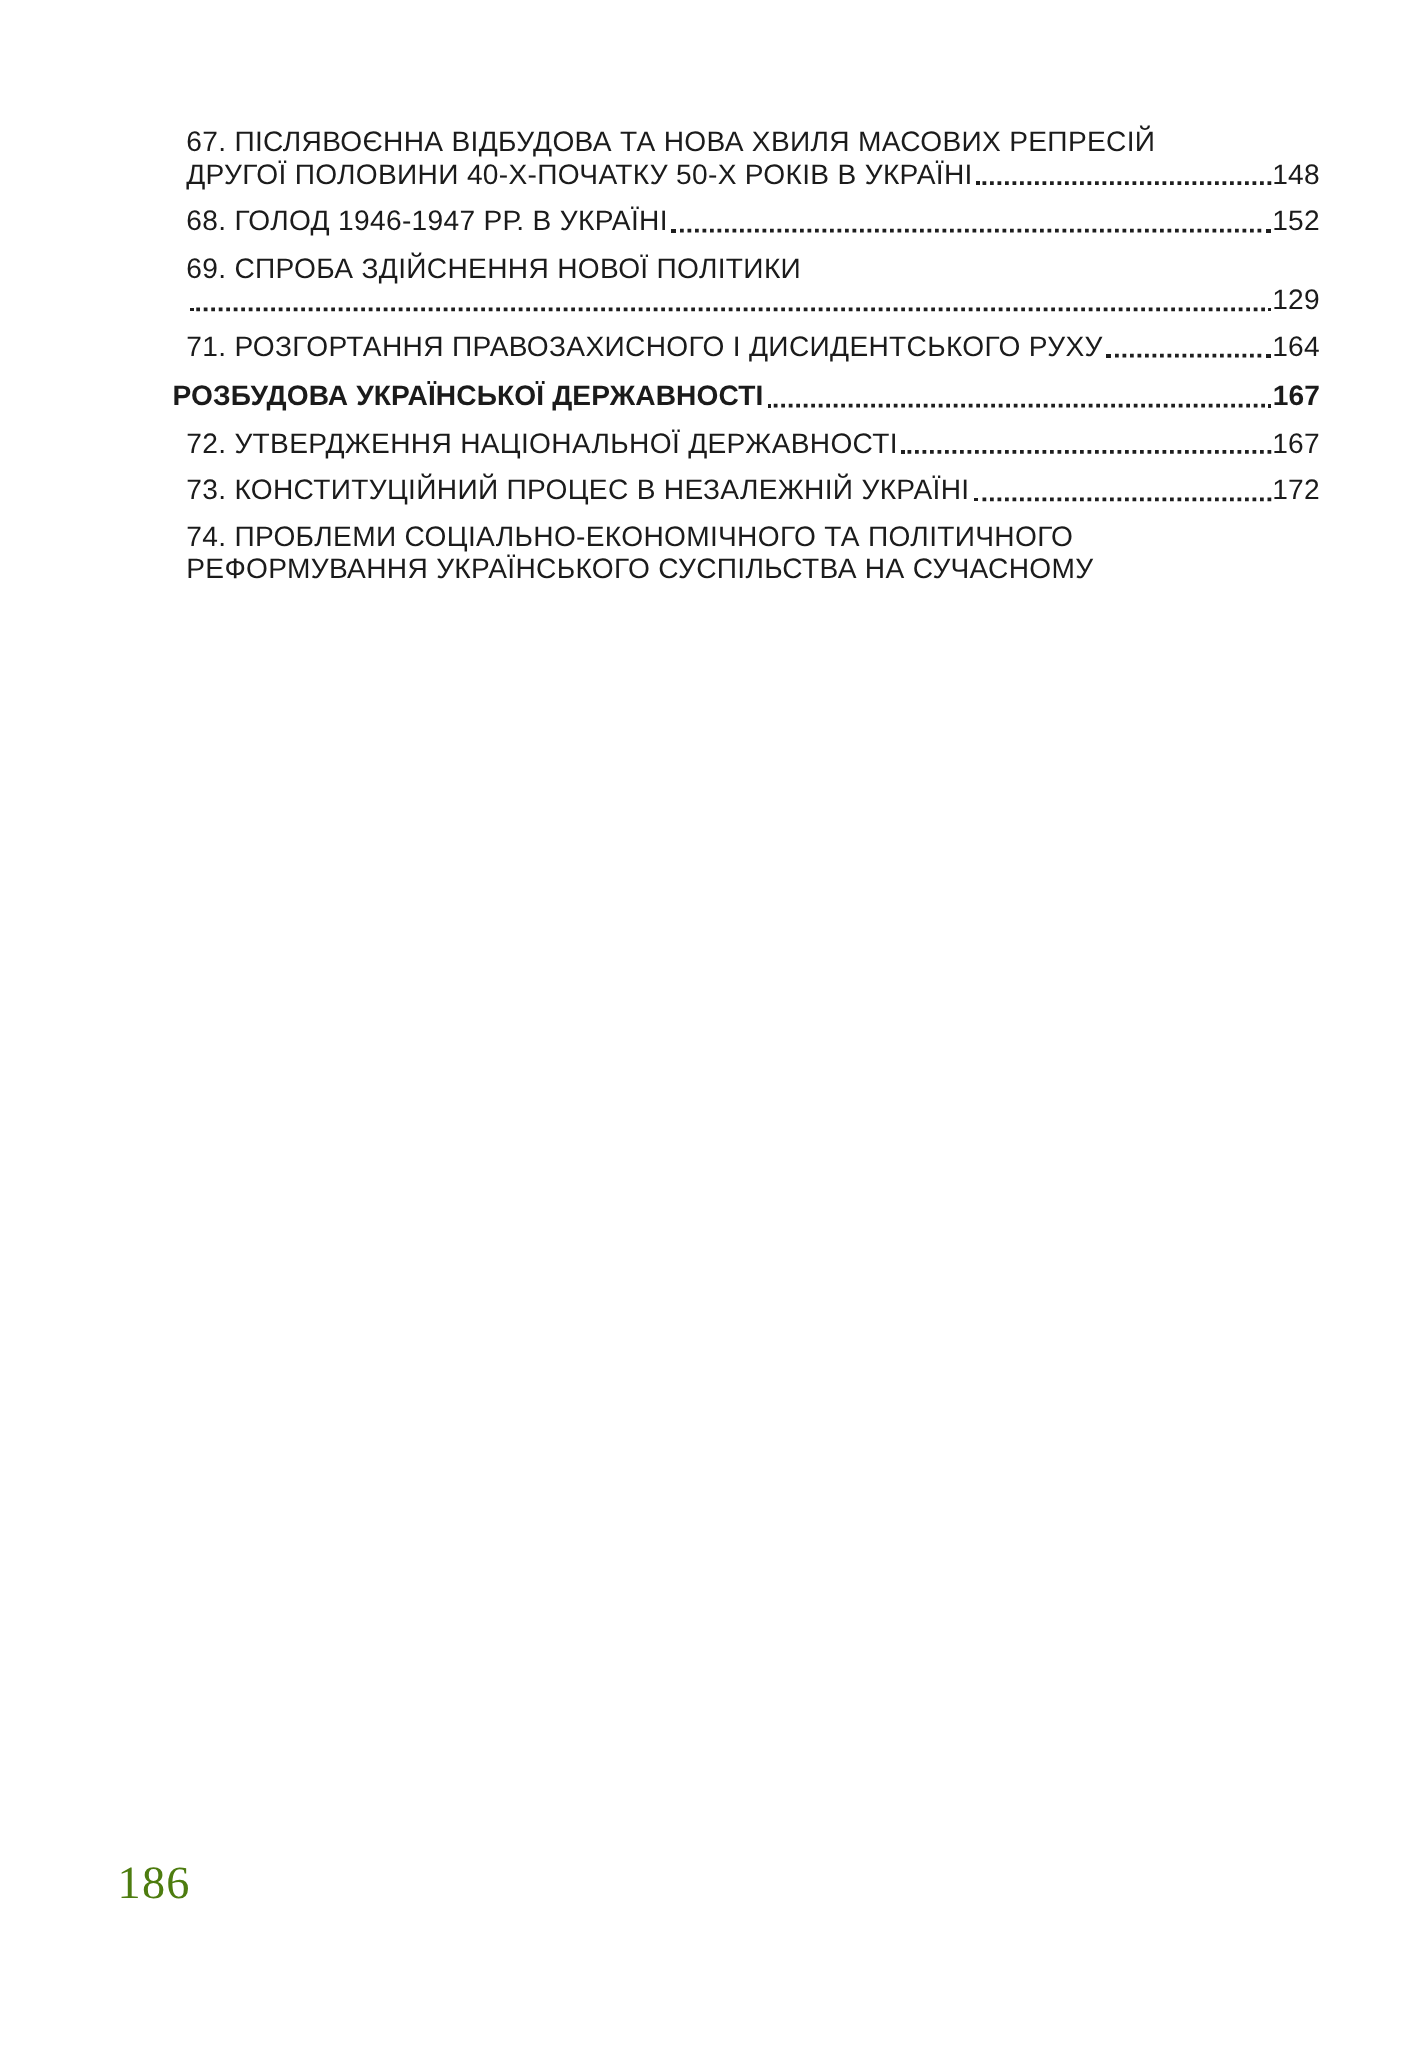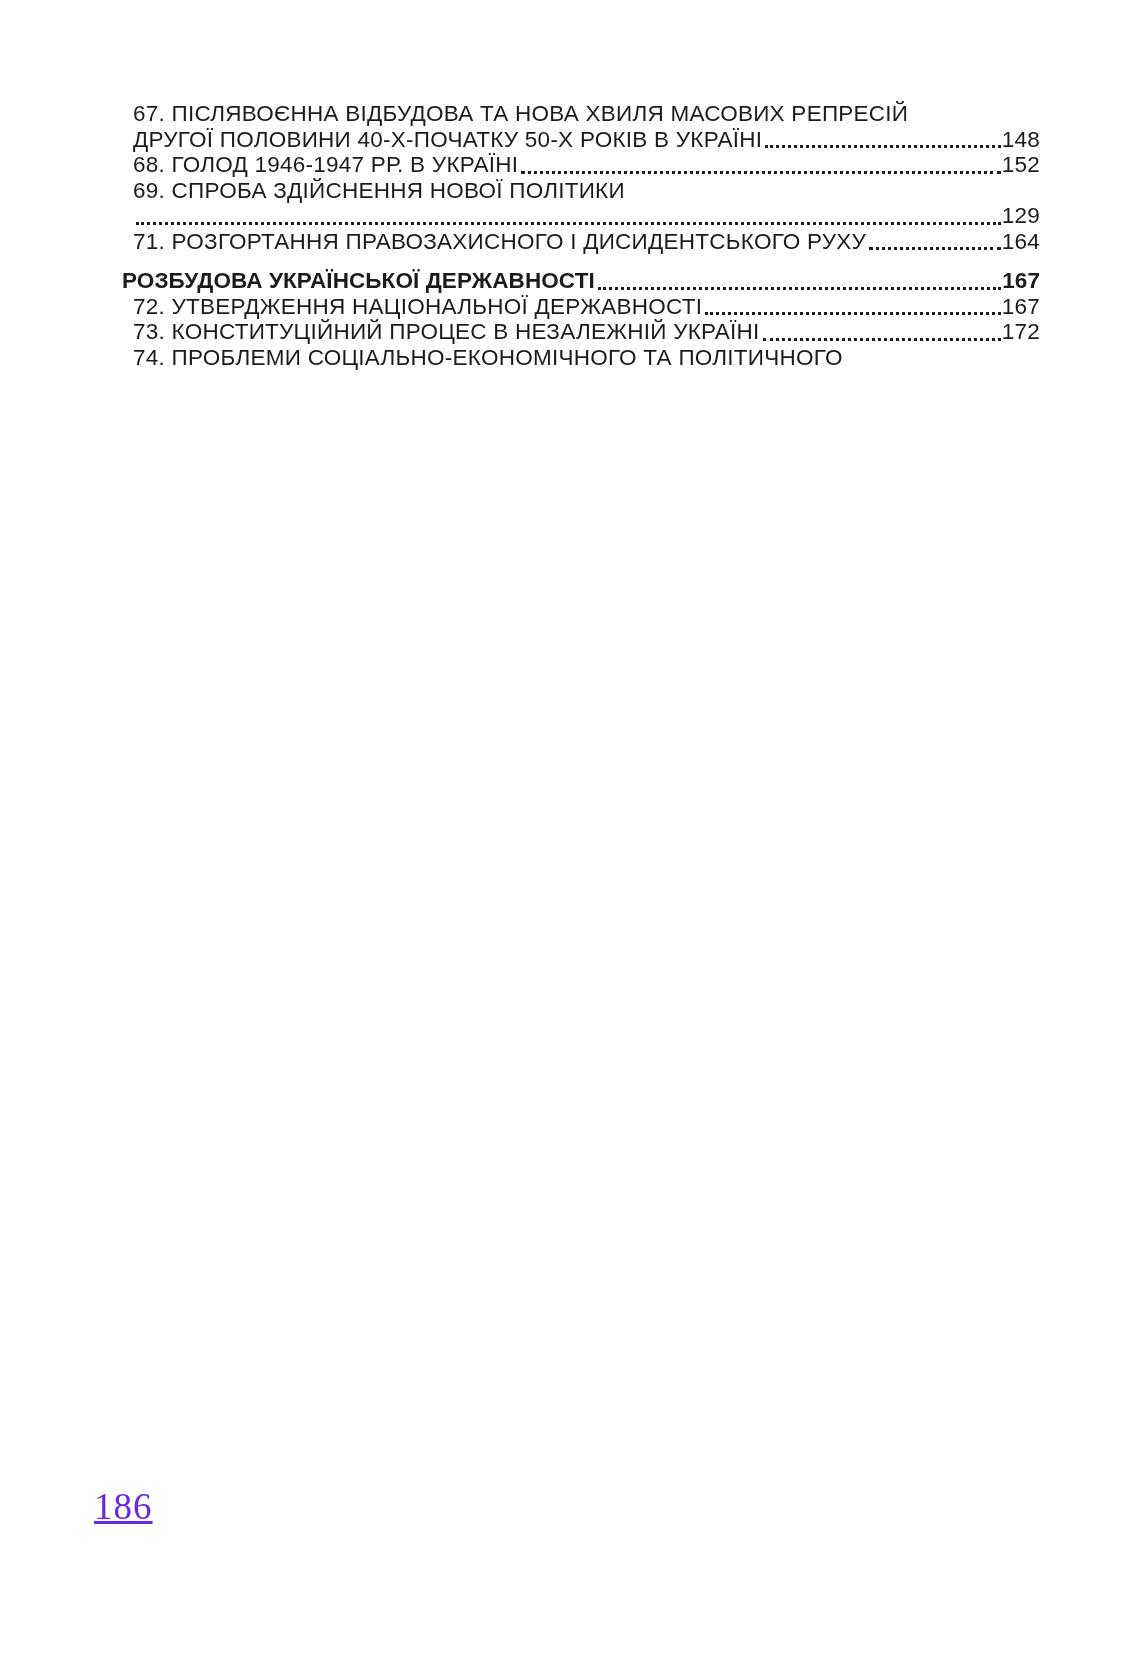--- a/index.html
+++ b/index.html
@@ -15,28 +15,29 @@
     color: #1b1b1b;
     overflow: hidden;
   }
   .page {
     position: absolute;
     inset: 0;
     background: #ffffff;
   }
   .toc {
     position: absolute;
-    left: 92px;
+    left: 108px;
     top: 101px;
     width: 948px;
   }
   .entry {
     font-size: 22.5px;
     line-height: 25.5px;
     letter-spacing: 0.25px;
+    margin-top: 12px;
   }
   .toc .entry:first-child {
     margin-top: 0;
   }
   .entry.item {
     padding-left: 41px;
   }
   .entry.section {
     font-weight: bold;
     margin-top: 14px;
@@ -69,23 +70,22 @@
   .section .pagenum {
     font-weight: bold;
   }
   .folio {
     position: absolute;
     left: 94px;
     top: 1487px;
     font-family: "Liberation Serif", serif;
     font-size: 37px;
     line-height: 40px;
-    color: #6d28d9;
+    color: #4d7c0f;
     letter-spacing: 1px;
-    text-decoration: underline;
   }
 </style>
 </head>
 <body>
 
 <div class="page">
   <div class="toc">
       <div class="entry item">
         <div class="line">67. ПІСЛЯВОЄННА ВІДБУДОВА ТА НОВА ХВИЛЯ МАСОВИХ РЕПРЕСІЙ</div>
         <div class="lastline">
@@ -131,16 +131,17 @@
       </div>
       <div class="entry item">
         <div class="lastline">
           <span class="txt">73. КОНСТИТУЦІЙНИЙ ПРОЦЕС В НЕЗАЛЕЖНІЙ УКРАЇНІ</span>
           <span class="dots"></span>
           <span class="pagenum">172</span>
         </div>
       </div>
       <div class="entry item">
         <div class="line">74. ПРОБЛЕМИ СОЦІАЛЬНО-ЕКОНОМІЧНОГО ТА ПОЛІТИЧНОГО</div>
+        <div class="line">РЕФОРМУВАННЯ УКРАЇНСЬКОГО СУСПІЛЬСТВА НА СУЧАСНОМУ</div>
       </div>
     </div>
   <div class="folio">186</div>
 </div>
 
 </body></html>

